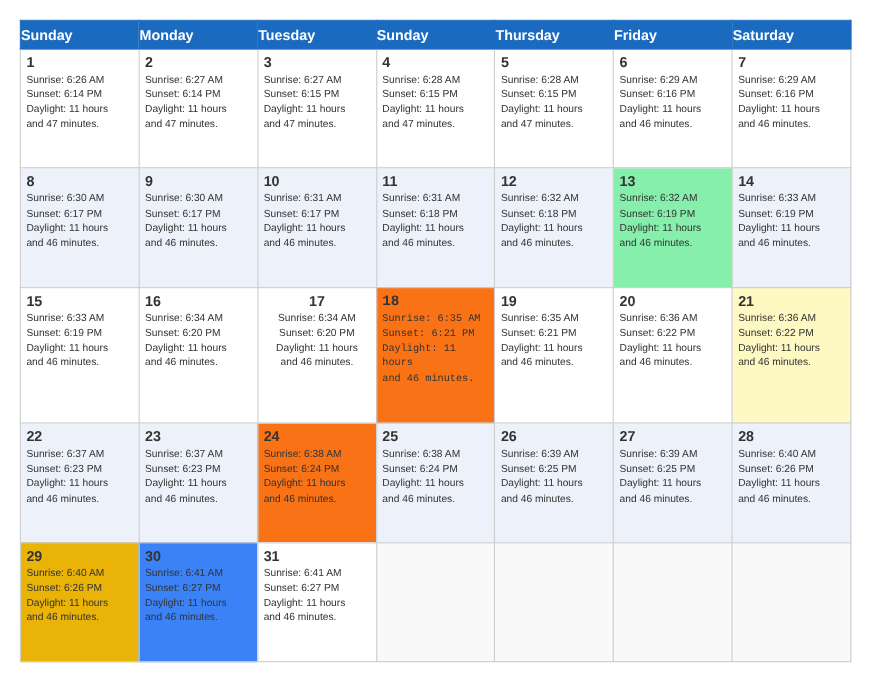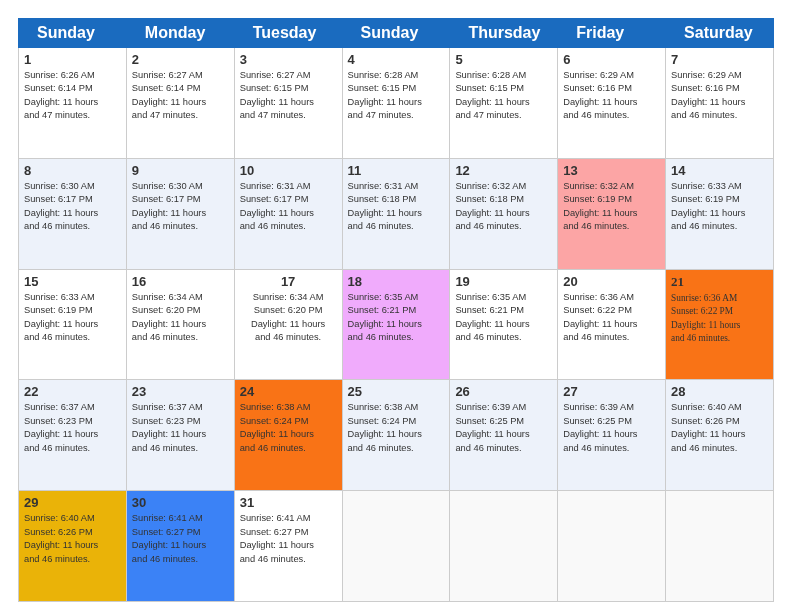--- a/index.html
+++ b/index.html
@@ -43,22 +43,22 @@
       flex: 1;
       border: 1px solid #ccc;
       border-collapse: collapse;
       width: 100%;
       table-layout: fixed;
     }
     .calendar th {
       background-color: #1a6bbf;
       color: #fff;
       text-align: left;
-      padding: 5px 18px;
-      font-size: 16px;
+      padding: 5px 0;
+      font-size: 13px;
       font-weight: bold;
       border: 1px solid #1a6bbf;
     }
     .calendar td {
       vertical-align: top;
       padding: 4px 5px;
       border: 1px solid #ccc;
       font-size: 9.5px;
       color: #333;
       background: #fff;
@@ -183,21 +183,21 @@
 Daylight: 11 hours
 and 46 minutes.</div>
           </td>
           <td style="background: rgb(237, 242, 250);">
             <span class="day-num">12</span>
             <div class="day-info" style="white-space: pre-line;">Sunrise: 6:32 AM
 Sunset: 6:18 PM
 Daylight: 11 hours
 and 46 minutes.</div>
           </td>
-          <td style="background: #fca5a5; margin-top: 20px;">
+          <td style="background: #86efac; margin-top: 20px;">
             <span class="day-num">13</span>
             <div class="day-info" style="white-space: pre-line;">Sunrise: 6:32 AM
 Sunset: 6:19 PM
 Daylight: 11 hours
 and 46 minutes.</div>
           </td>
           <td style="background: rgb(237, 242, 250);">
             <span class="day-num">14</span>
             <div class="day-info" style="white-space: pre-line;">Sunrise: 6:33 AM
 Sunset: 6:19 PM
@@ -220,42 +220,42 @@
 Daylight: 11 hours
 and 46 minutes.</div>
           </td>
           <td style="background: rgb(255, 255, 255); text-align: center;">
             <span class="day-num">17</span>
             <div class="day-info" style="white-space: pre-line;">Sunrise: 6:34 AM
 Sunset: 6:20 PM
 Daylight: 11 hours
 and 46 minutes.</div>
           </td>
-          <td style="background: #f0abfc;">
+          <td style="background: #f97316; font-family: Liberation Mono, monospace;">
             <span class="day-num">18</span>
             <div class="day-info" style="white-space: pre-line;">Sunrise: 6:35 AM
 Sunset: 6:21 PM
 Daylight: 11 hours
 and 46 minutes.</div>
           </td>
           <td style="background: rgb(255, 255, 255);">
             <span class="day-num">19</span>
             <div class="day-info" style="white-space: pre-line;">Sunrise: 6:35 AM
 Sunset: 6:21 PM
 Daylight: 11 hours
 and 46 minutes.</div>
           </td>
           <td style="background: rgb(255, 255, 255);">
             <span class="day-num">20</span>
             <div class="day-info" style="white-space: pre-line;">Sunrise: 6:36 AM
 Sunset: 6:22 PM
 Daylight: 11 hours
 and 46 minutes.</div>
           </td>
-          <td style="background: #f97316; font-family: Liberation Serif, serif;">
+          <td style="background: #fef9c3;">
             <span class="day-num">21</span>
             <div class="day-info" style="white-space: pre-line;">Sunrise: 6:36 AM
 Sunset: 6:22 PM
 Daylight: 11 hours
 and 46 minutes.</div>
           </td>
         </tr>
         <tr>
           <td style="background: rgb(237, 242, 250);">
             <span class="day-num">22</span>

